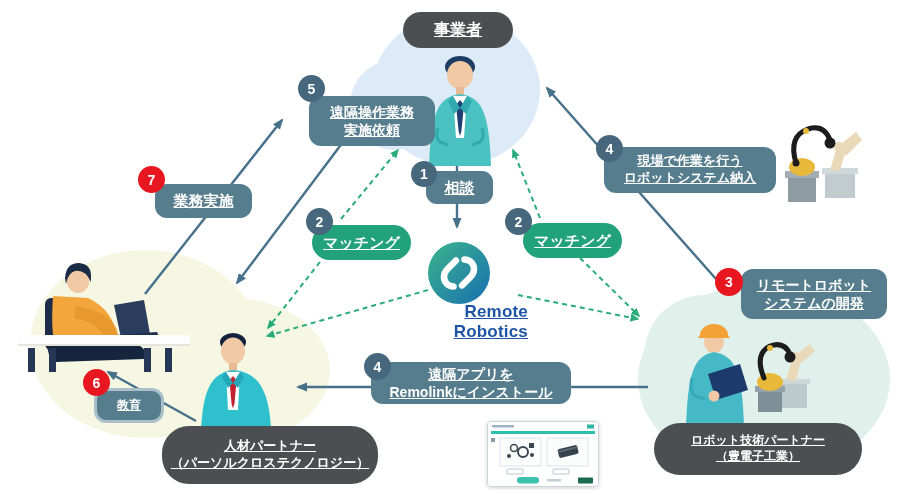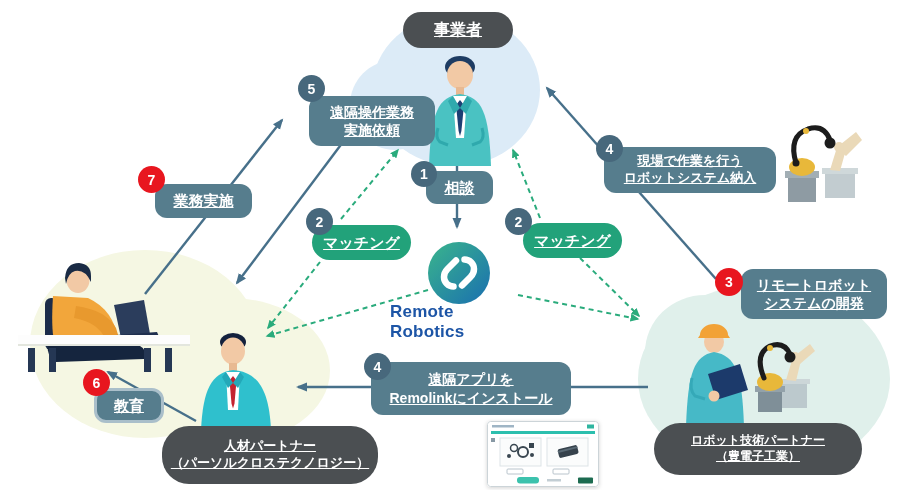--- a/index.html
+++ b/index.html
@@ -19,21 +19,21 @@
         text-align:center;color:#fff;font-weight:bold;white-space:pre-line;
         box-sizing:border-box;line-height:1.3;text-decoration:underline;}
   .slate{background:var(--c-slate);border-radius:12px;}
   .green{background:var(--c-green);border-radius:18px;}
   .nodep{background:var(--c-dark);border-radius:27px;}
   .badge{position:absolute;z-index:6;width:27px;height:27px;border-radius:50%;
          display:flex;align-items:center;justify-content:center;color:#fff;
          font-weight:bold;font-size:14px;box-sizing:border-box;}
   .bslate{background:var(--c-badge);}
   .bred{background:var(--c-red);}
-  .wordmark{position:absolute;z-index:5;color:var(--c-navy);font-weight:bold;text-align:left;letter-spacing:.2px;}
+  .wordmark{position:absolute;z-index:5;color:var(--c-navy);font-weight:bold;text-align:right;letter-spacing:.2px;text-decoration:underline;}
   .line{stroke:var(--c-arrow);stroke-width:2.4;fill:none;}
   .dline{stroke:var(--c-dashed);stroke-width:2;stroke-dasharray:5 4;fill:none;}
   .mhead{fill:var(--c-arrow);}
   .mheadg{fill:var(--c-dashed);}
   .shadowed{box-shadow:0 1px 4px rgba(0,0,0,.18);}
 </style>
 </head>
 <body>
 
 <div class="stage">
@@ -197,23 +197,23 @@
   <div class="pill slate" style="left:309px;top:96px;width:126px;height:50px;font-size:14px;">遠隔操作業務
 実施依頼</div>
   <div class="pill slate" style="left:155px;top:184px;width:97px;height:34px;font-size:15px;">業務実施</div>
   <div class="pill slate" style="left:426px;top:171px;width:67px;height:33px;font-size:15px;border-radius:11px;">相談</div>
   <div class="pill green" style="left:312px;top:225px;width:99px;height:35px;font-size:15px;">マッチング</div>
   <div class="pill green" style="left:523px;top:223px;width:99px;height:35px;font-size:15px;">マッチング</div>
   <div class="pill slate" style="left:604px;top:147px;width:172px;height:46px;font-size:13px;">現場で作業を行う
 ロボットシステム納入</div>
   <div class="pill slate" style="left:741px;top:269px;width:146px;height:50px;font-size:14px;">リモートロボット
 システムの開発</div>
-  <div class="pill slate" style="left:371px;top:362px;width:200px;height:53px;font-size:14px;">遠隔アプリを
+  <div class="pill slate" style="left:371px;top:362px;width:200px;height:42px;font-size:14px;">遠隔アプリを
 Remolinkにインストール</div>
-  <div class="pill slate" style="left:94px;top:388px;width:70px;height:35px;font-size:15px;border:3px solid var(--c-educate_ring);">教育</div>
+  <div class="pill slate" style="left:94px;top:388px;width:70px;height:35px;font-size:12px;border:3px solid var(--c-educate_ring);">教育</div>
 
   <div class="badge bslate" style="left:411px;top:161px;width:26px;height:26px;">1</div>
   <div class="badge bslate" style="left:306px;top:208px;">2</div>
   <div class="badge bslate" style="left:505px;top:208px;">2</div>
   <div class="badge bred" style="left:715px;top:268px;width:28px;height:28px;">3</div>
   <div class="badge bslate" style="left:596px;top:135px;">4</div>
   <div class="badge bslate" style="left:364px;top:353px;">4</div>
   <div class="badge bslate" style="left:298px;top:75px;">5</div>
   <div class="badge bred" style="left:83px;top:369px;">6</div>
   <div class="badge bred" style="left:138px;top:166px;">7</div>

